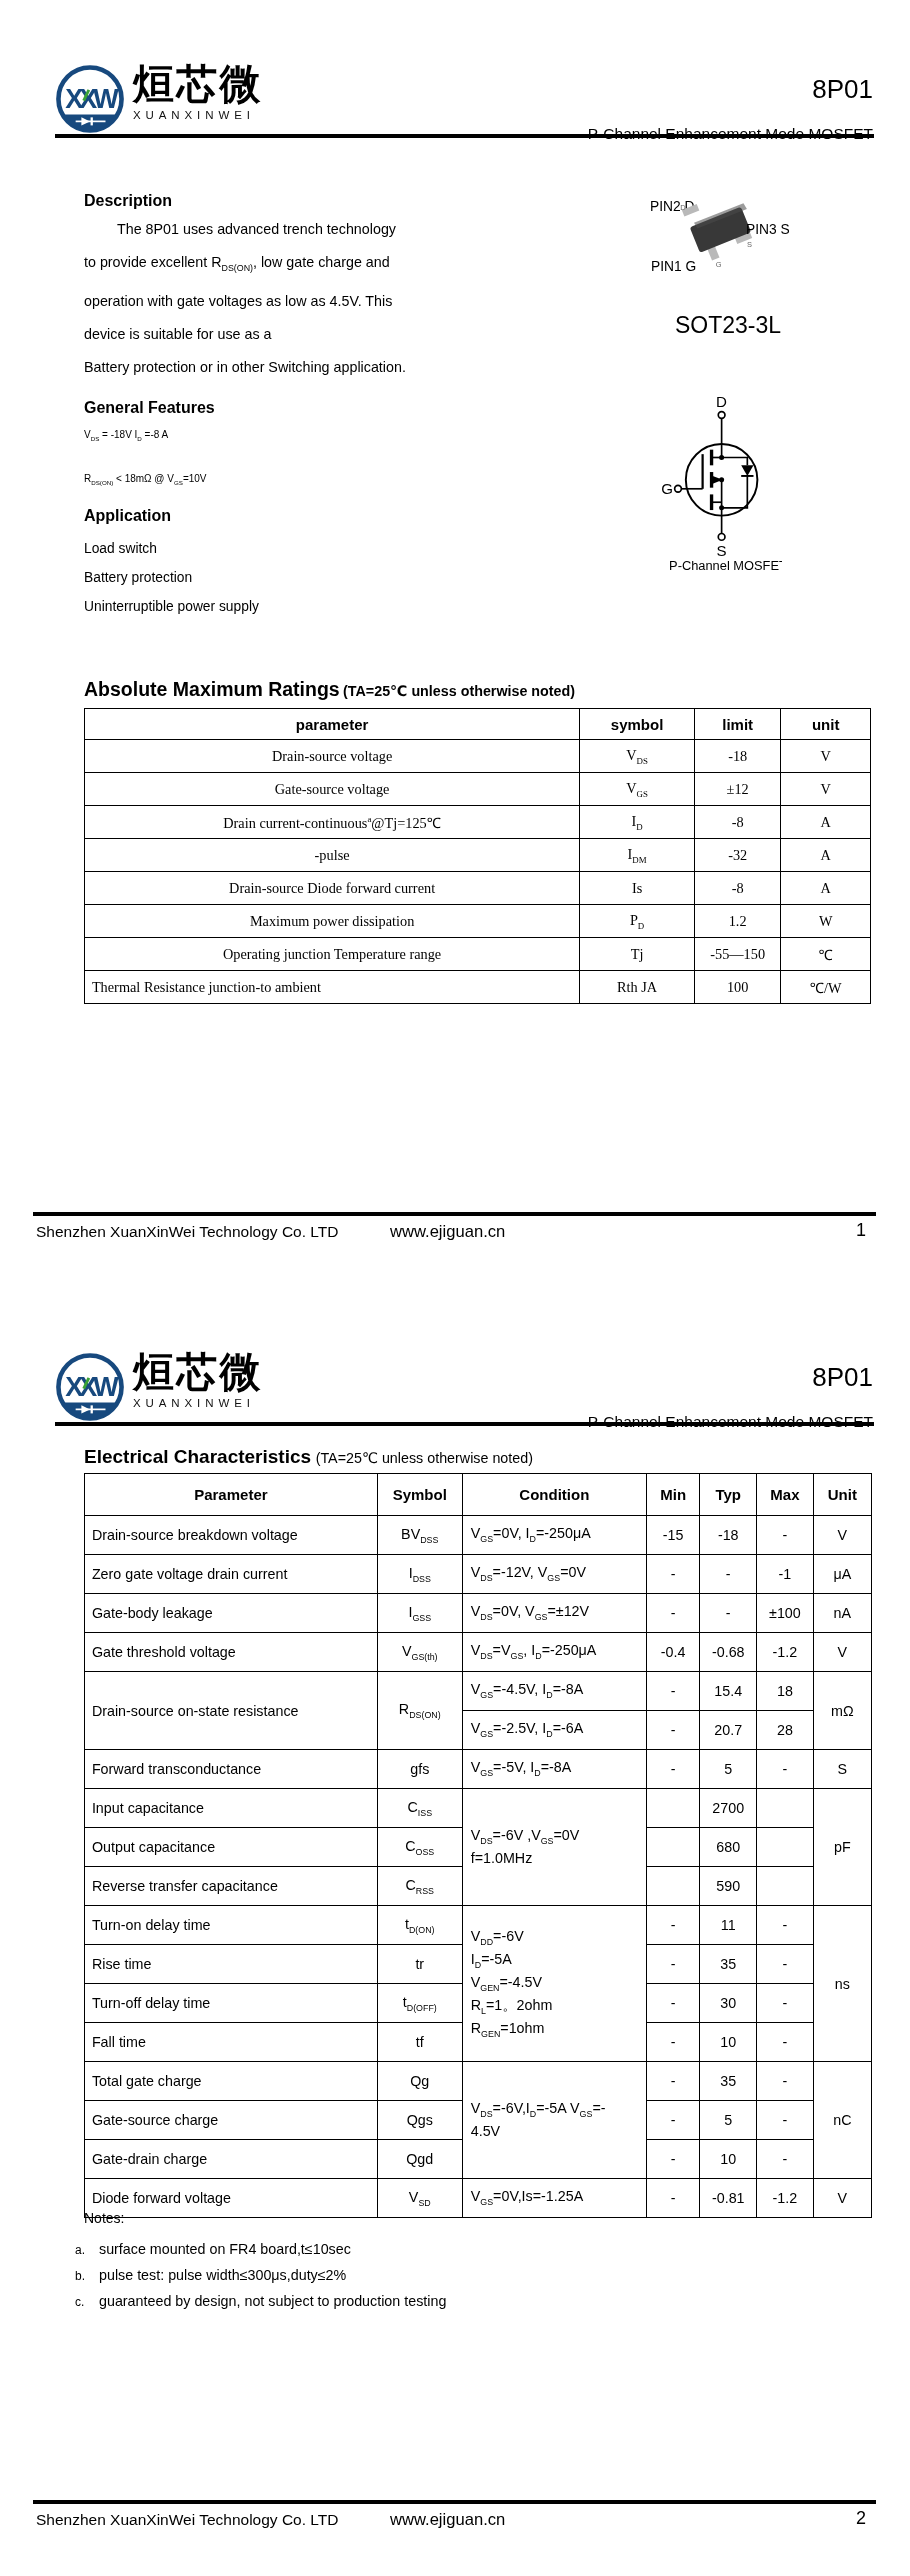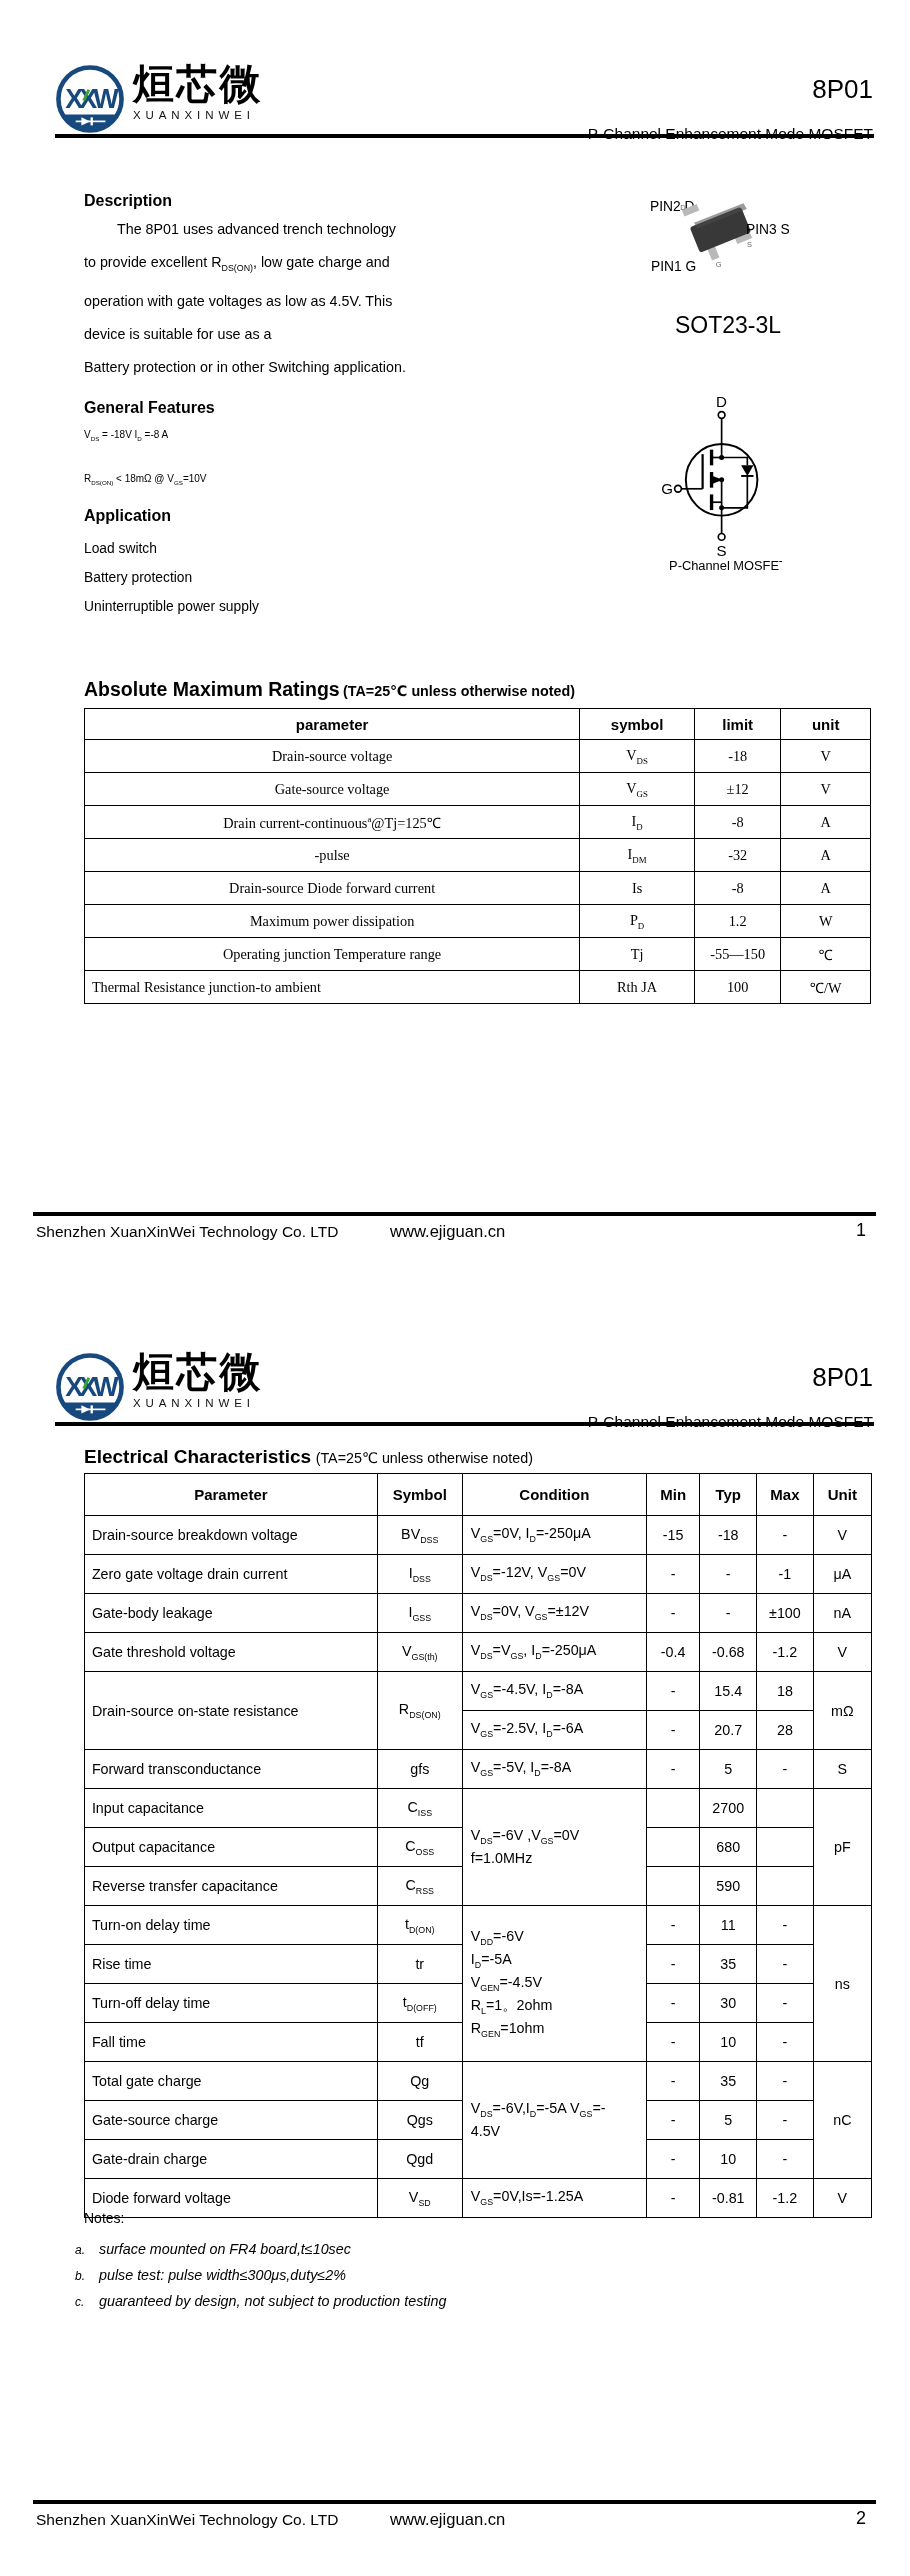--- a/index.html
+++ b/index.html
@@ -43,21 +43,21 @@
   td.al{text-align:left;padding-left:6.9px;}
   td.cl{text-align:left;padding-left:8px;line-height:1.5;}
   sub{font-size:62%;}
   sup{font-size:62%;}
   
   .footer-company{font-size:15.5px;}
   .footer-site{font-size:16.6px;}
   .footer-page{font-size:18px;}
   
   .notes-h{font-size:14px;font-weight:normal;}
-  .note{height:26px;font-size:14.3px;font-style:italic;}
+  .note{height:26px;font-size:14.3px;}
   .note-m{display:inline-block;width:24px;font-size:12px;}
 </style>
 </head>
 <body>
 
 <div class="page" style="top:0;">
 
   <div class="abs logo" style="left:55px;top:64px;">
     <svg width="70" height="70" viewBox="0 0 122 122">
       <circle cx="61" cy="61" r="55" fill="#ffffff" stroke="#17497e" stroke-width="8"></circle>

